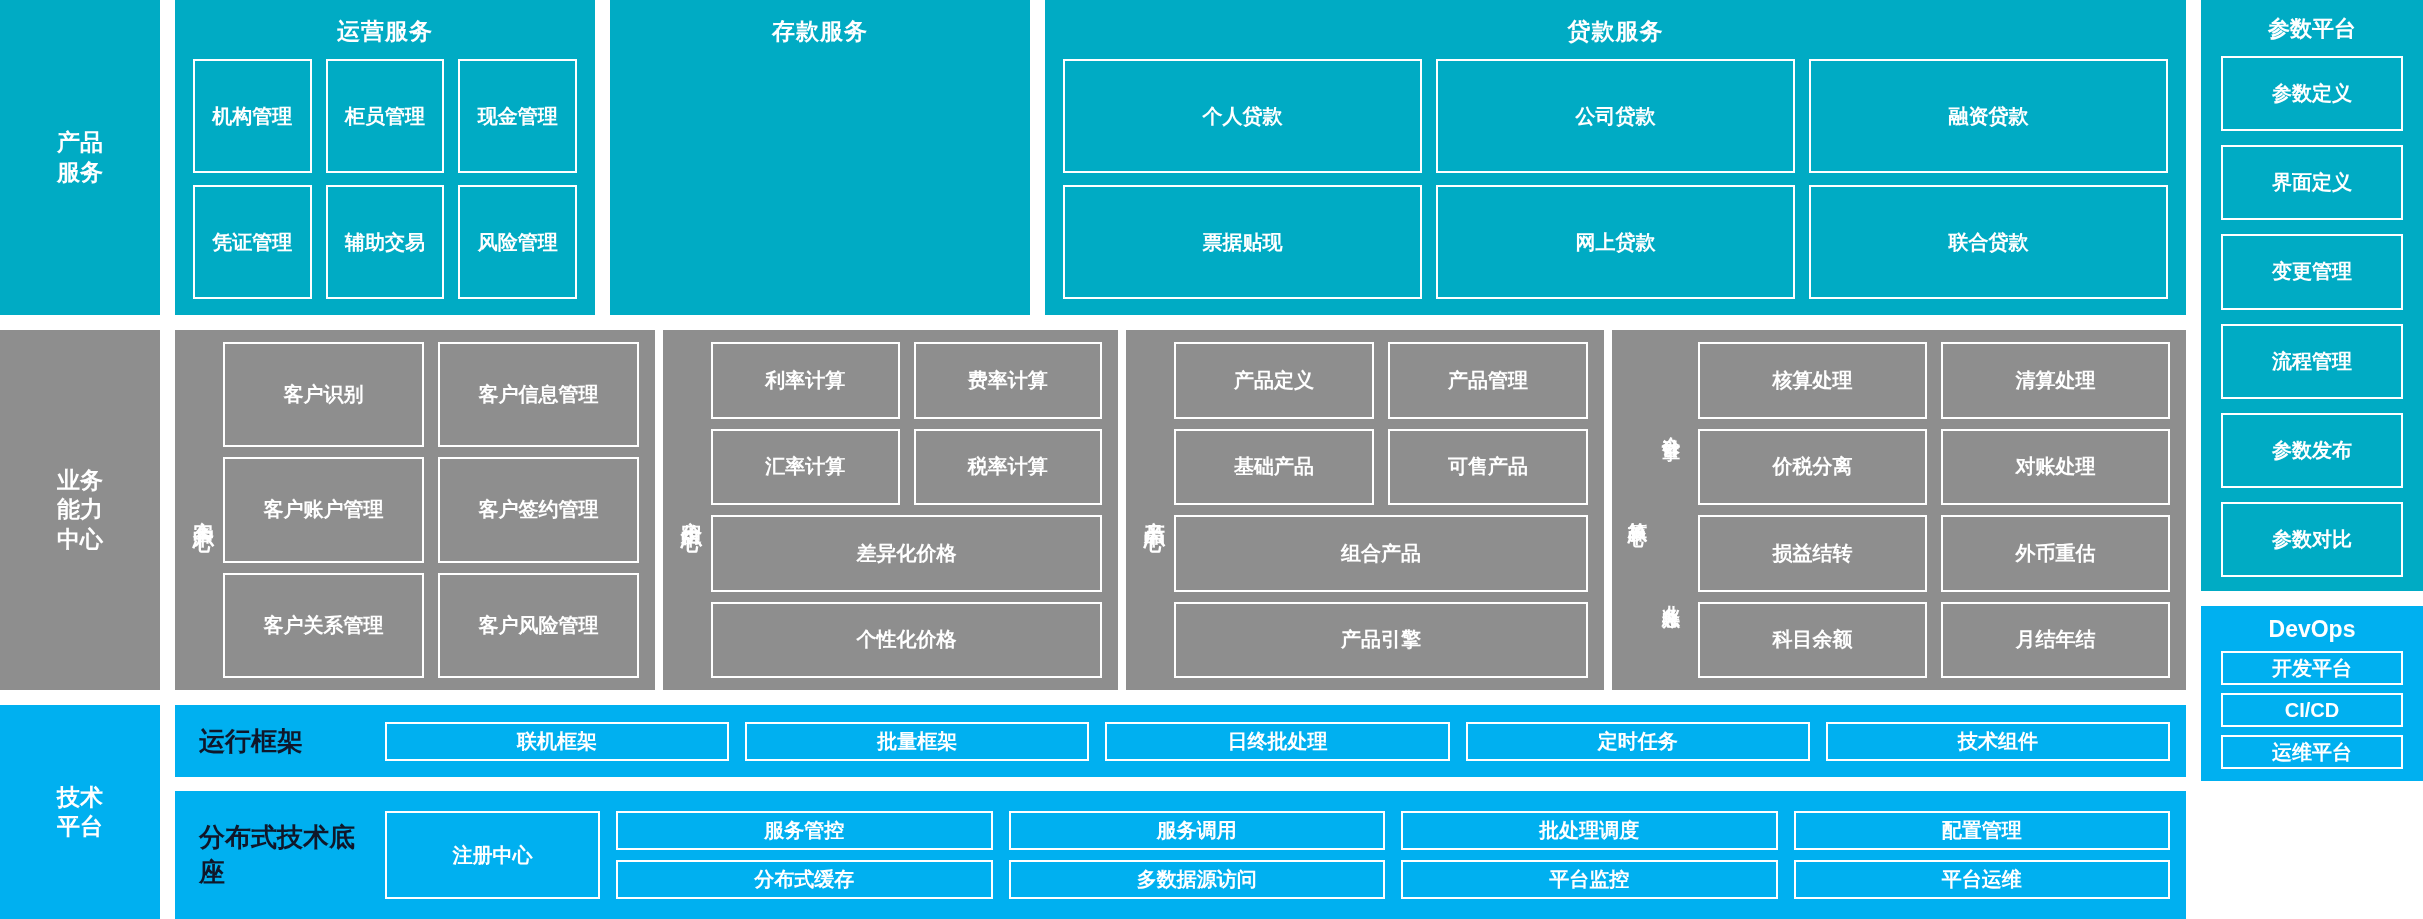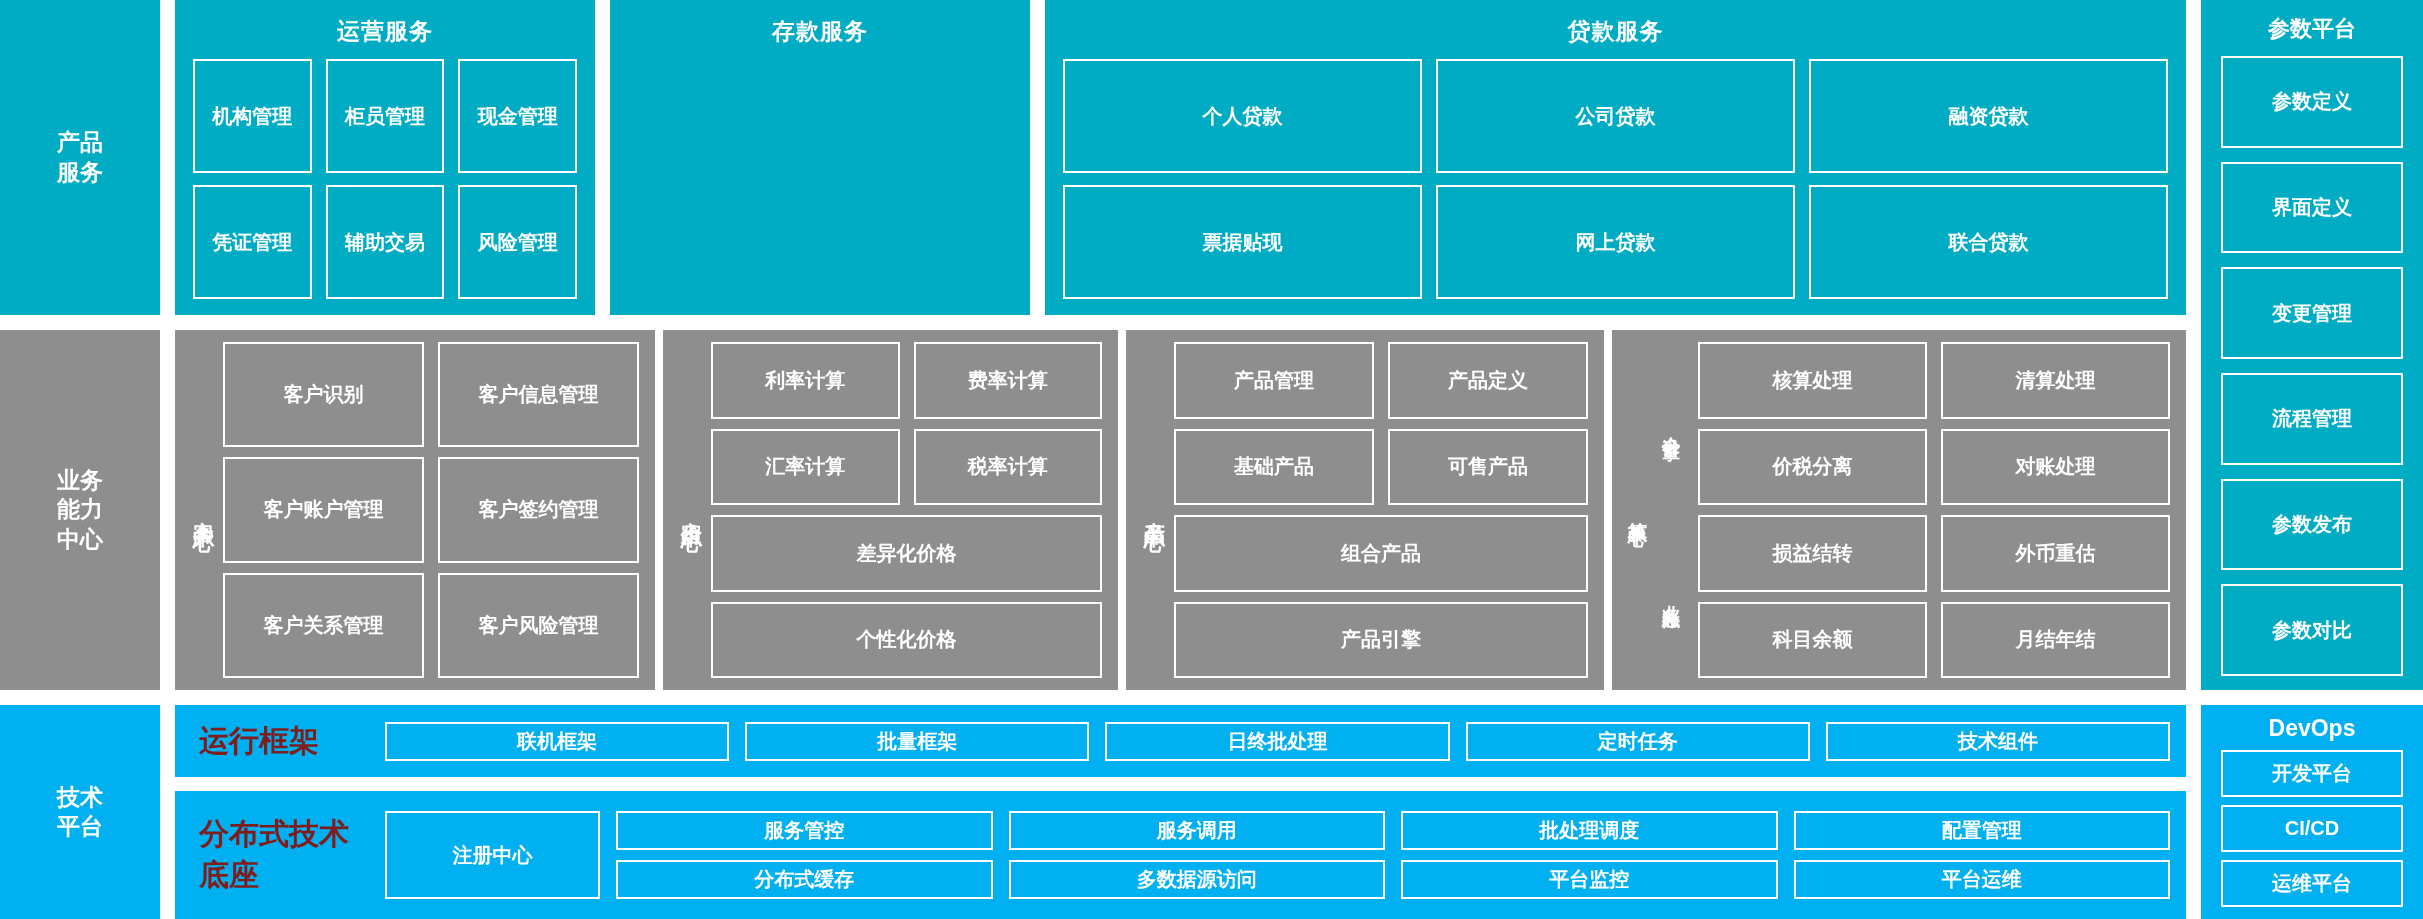--- a/index.html
+++ b/index.html
@@ -119,21 +119,21 @@
     writing-mode:vertical-rl;text-orientation:upright;letter-spacing:2px;
   }
 
   
   .techstack{display:flex;flex-direction:column;flex:1 1 auto;gap:14px;}
   .techband{
     background:#00B0F0;display:flex;align-items:center;
     box-sizing:border-box;padding:10px 16px;flex:1 1 auto;gap:16px;
   }
   .tech-name{
-    flex:0 0 178px;color:#7f1d1d;font-size:30px;font-weight:bold;
+    flex:0 0 178px;color:#0f172a;font-size:26px;font-weight:bold;
     padding-left:8px;box-sizing:border-box;
   }
   .tech-tiles{flex:1 1 auto;display:grid;gap:10px 16px;}
   .run-tiles{grid-template-columns:repeat(5,1fr);}
   .base-wrap{flex:1 1 auto;display:flex;gap:16px;align-items:stretch;}
   .base-reg{flex:0 0 215px;}
   .base-grid{flex:1 1 auto;display:grid;grid-template-columns:repeat(4,1fr);gap:10px 16px;}
   .techband .tile{font-size:20px;min-height:34px;}
 </style>
 </head>
@@ -217,22 +217,22 @@
           <div class="tile">汇率计算</div>
           <div class="tile">税率计算</div>
           <div class="tile span2">差异化价格</div>
           <div class="tile span2">个性化价格</div>
         </div>
       </div>
 
       <div class="center c-prod">
         <div class="vlabel">产品中心</div>
         <div class="center-body prod-grid">
+          <div class="tile">产品定义</div>
           <div class="tile">产品管理</div>
-          <div class="tile">产品定义</div>
           <div class="tile">基础产品</div>
           <div class="tile">可售产品</div>
           <div class="tile span2">组合产品</div>
           <div class="tile span2">产品引擎</div>
         </div>
       </div>
 
       <div class="center c-acct">
         <div class="vlabel narrow">核算中心</div>
         <div class="acct-inner">
@@ -296,21 +296,21 @@
             <div class="tile">平台运维</div>
           </div>
         </div>
       </div>
     </div>
 
     <div class="gapcol"></div>
     <div class="rightcol"></div>
   </div>
 
-  <div style="position:absolute;top:0;right:0;width:222px;height:919px;display:flex;flex-direction:column;">
+  <div style="position:absolute;top:0;right:0;width:222px;height:781px;display:flex;flex-direction:column;">
 
     <div class="param-panel">
       <div class="param-title">参数平台</div>
       <div class="param-list">
         <div class="tile">参数定义</div>
         <div class="tile">界面定义</div>
         <div class="tile">变更管理</div>
         <div class="tile">流程管理</div>
         <div class="tile">参数发布</div>
         <div class="tile">参数对比</div>

